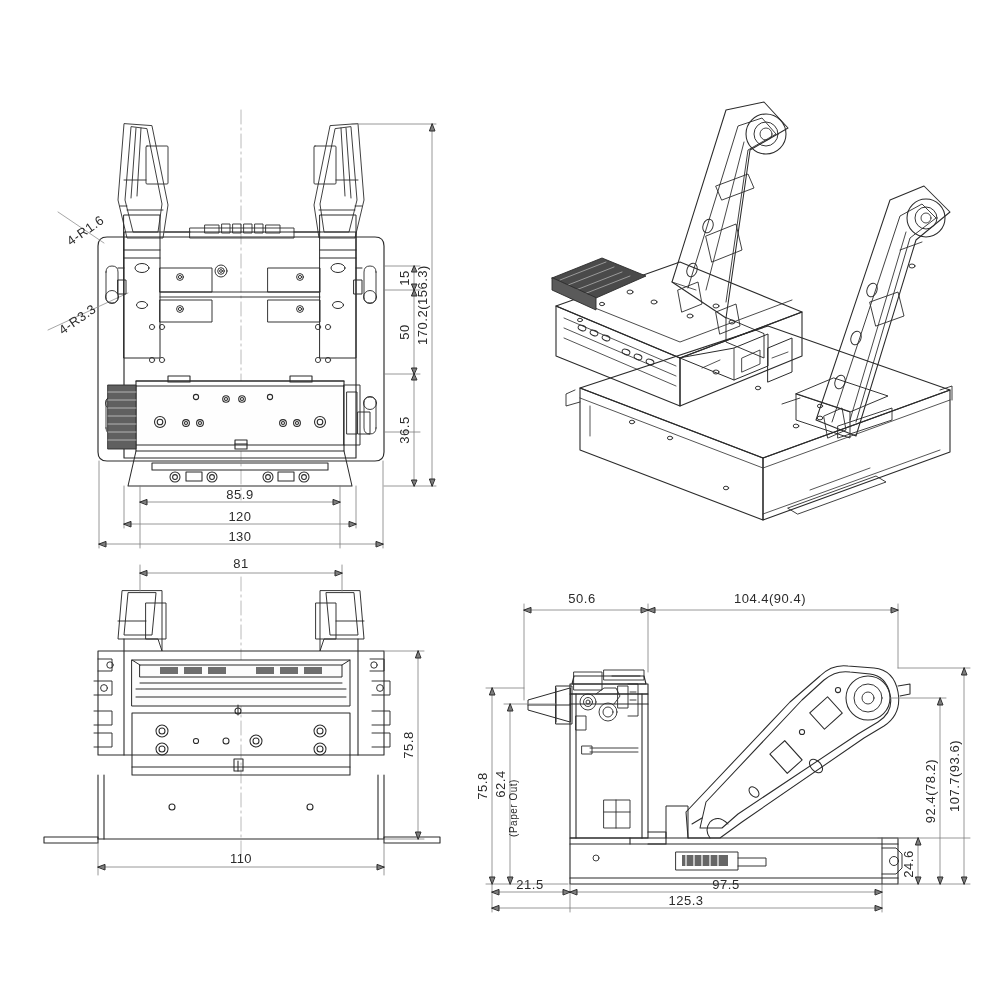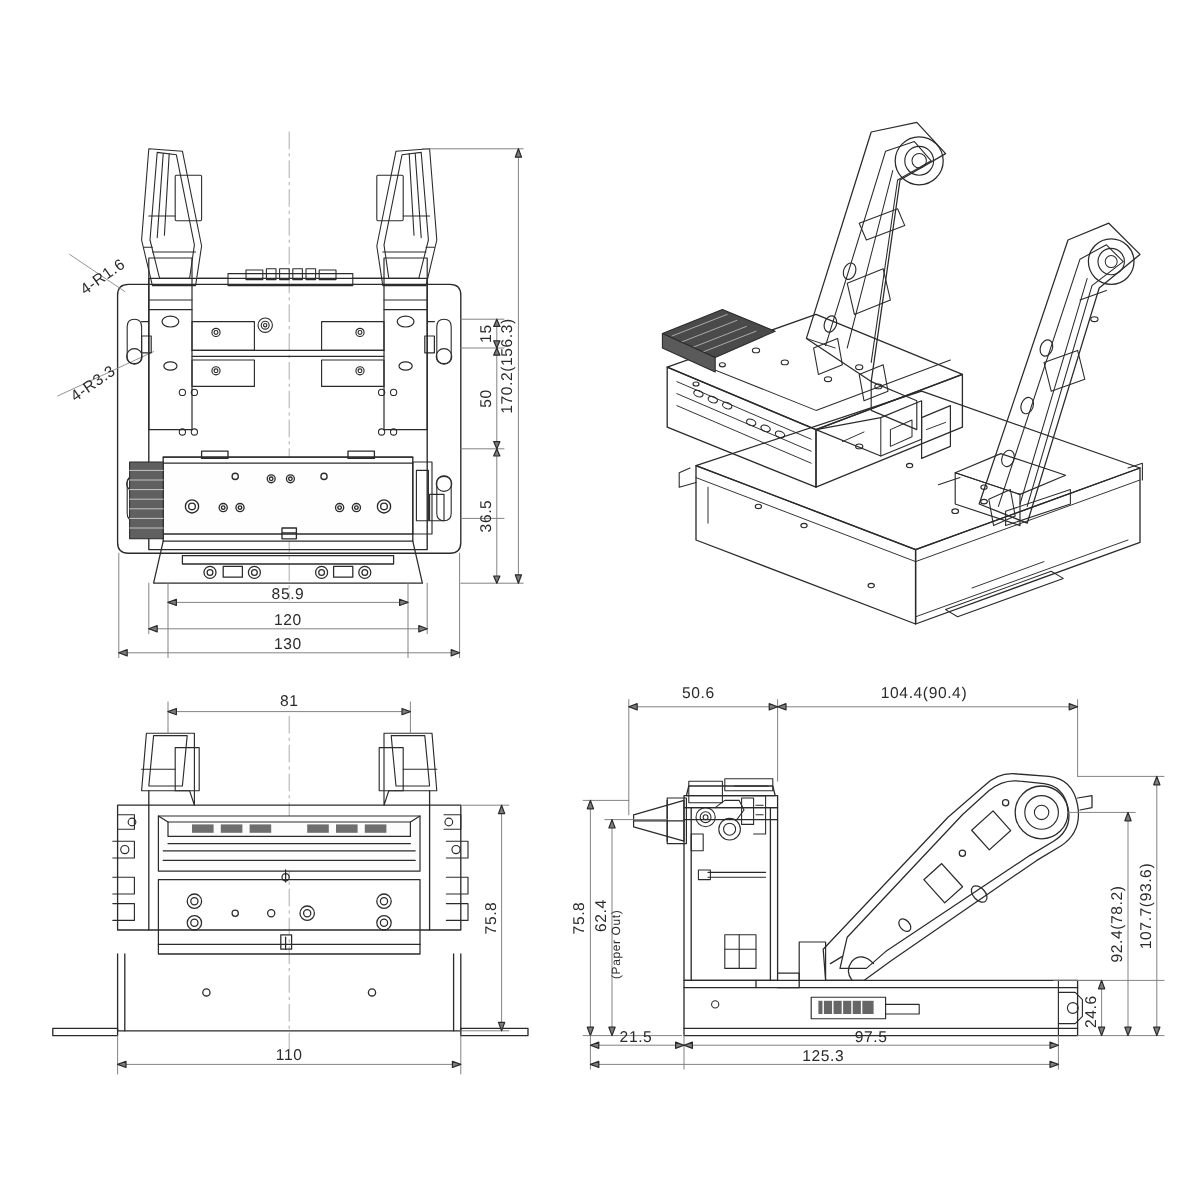--- a/index.html
+++ b/index.html
@@ -340,21 +340,21 @@
   <g>
     <path d="M206 228 L206 252 L244 268 L244 244 Z" stroke-width="0.95"></path>
     <path d="M276 304 L276 330 L330 348 L330 322 Z" stroke-width="0.95"></path>
     <path d="M276 304 L330 322 L368 306 L314 288 Z" stroke-width="0.95"></path>
     <ellipse cx="300" cy="316" rx="2.6" ry="1.8"></ellipse>
   </g>
  </g>
 </svg>
 </div>
 
-<div class="view" style="left:0px;top:575px;">
+<div class="view" style="left:0px;top:555px;">
 <svg width="470" height="330" viewBox="0 0 470 330">
  <g fill="none" stroke="#2b2b2b" stroke-width="1" stroke-linejoin="round" stroke-linecap="round">
 
   <line x1="241" y1="22" x2="241" y2="300" stroke="#a8a8a8" stroke-width="0.8" stroke-dasharray="14,4,2,4"></line>
 
   <g stroke-width="0.95">
     <path d="M122 36 L118 84 L158 84 L162 96 L162 36 Z"></path>
     <path d="M128 38 L124 80 L152 80 L156 38 Z"></path>
     <rect x="146" y="48" width="20" height="36"></rect>
     <path d="M118 66 L146 66"></path>
@@ -454,21 +454,21 @@
     <path d="M384 312 l-7 -2.6 v5.2 z"></path>
   </g>
  </g>
 
  <text class="dimtxt" x="241" y="13" text-anchor="middle">81</text>
  <text class="dimtxt" x="413" y="190" transform="rotate(-90 413 190)" text-anchor="middle">75.8</text>
  <text class="dimtxt" x="241" y="308" text-anchor="middle">110</text>
 </svg>
 </div>
 
-<div class="view" style="left:470px;top:555px;">
+<div class="view" style="left:470px;top:576px;">
 <svg width="530" height="340" viewBox="0 0 530 340">
  <g fill="none" stroke="#2b2b2b" stroke-width="1" stroke-linejoin="round" stroke-linecap="round">
 
   <g stroke-width="1.1">
     <path d="M100 118 L100 262 L178 262 L178 118 Z"></path>
     <path d="M106 118 L106 262"></path>
     <path d="M172 118 L172 262"></path>
     <path d="M100 128 L178 128"></path>
     <path d="M100 108 L178 108 L178 118 L100 118 Z"></path>
     <path d="M104 100 L174 100 L176 108 L102 108 Z"></path>

